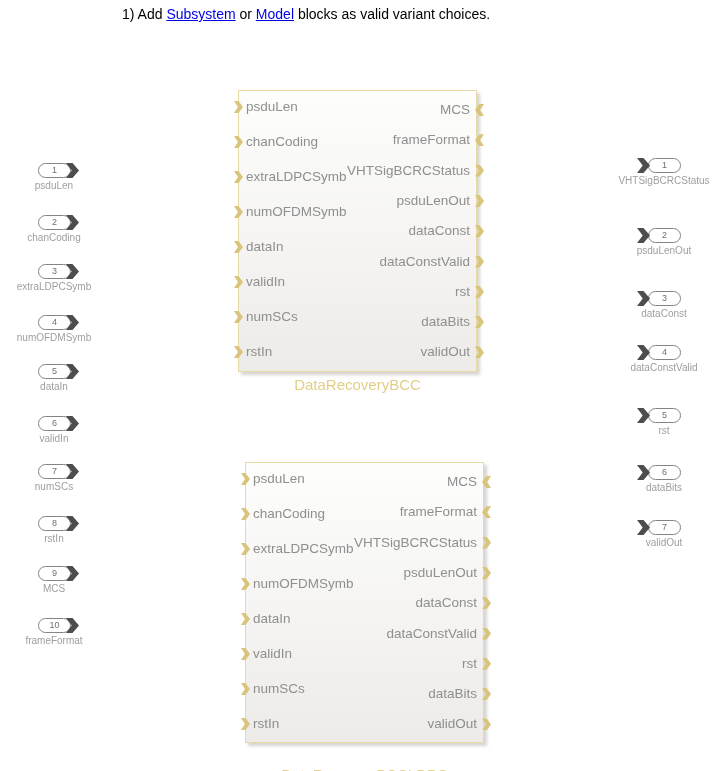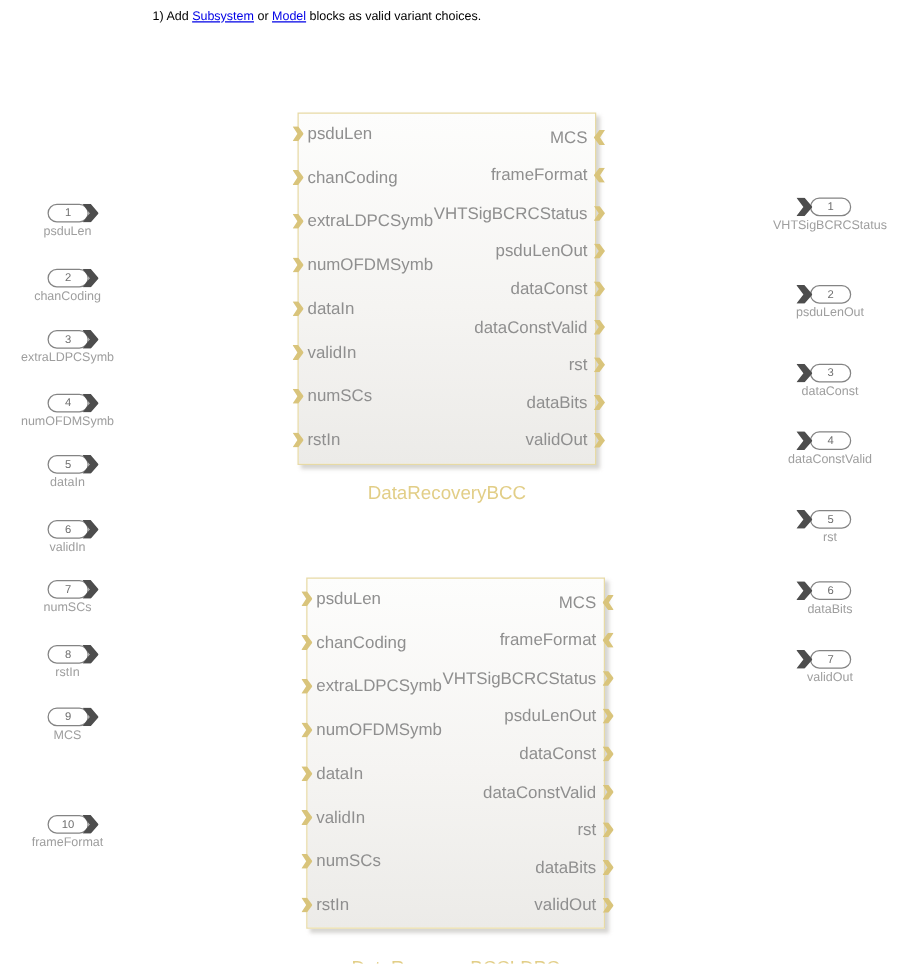--- a/index.html
+++ b/index.html
@@ -1,21 +1,21 @@
 <!DOCTYPE html>
 <html><head>
 <meta charset="utf-8">
 <style>
   html,body{margin:0;padding:0;background:#ffffff;}
   #canvas{
     position:relative;width:721px;height:771px;overflow:hidden;background:#ffffff;
     font-family:"Liberation Sans",sans-serif;
   }
   
-  .annotation{position:absolute;left:122px;top:9px;width:420px;font-size:10px;line-height:10.5px;color:#000;}
+  .annotation{position:absolute;left:122px;top:9px;width:420px;font-size:14px;line-height:10.5px;color:#000;}
   .annotation a{color:#0000e6;text-decoration:underline;cursor:pointer;}
   
   .stand-port{position:absolute;width:34px;height:15px;}
   .pill{
     position:absolute;left:0;top:0;width:33px;height:15px;box-sizing:border-box;
     background:#ffffff;border:1.4px solid #848484;border-radius:8px;
     font-size:9px;color:#6f6f6f;text-align:center;line-height:12px;
   }
   .chev{position:absolute;display:block;}
   .chev.right{clip-path:polygon(0 0,50% 0,100% 50%,50% 100%,0 100%,44% 50%);}
@@ -89,21 +89,21 @@
       <div class="stand-port" style="left: 38px; top: 516px;">
         <div class="pill">8</div>
         <div class="chev dark right" style="left: 28px; top: 0px;"></div>
         <div class="stand-label">rstIn</div>
       </div>
       <div class="stand-port" style="left: 38px; top: 566px;">
         <div class="pill">9</div>
         <div class="chev dark right" style="left: 28px; top: 0px;"></div>
         <div class="stand-label">MCS</div>
       </div>
-      <div class="stand-port" style="left: 38px; top: 618px; margin-top: 34px;">
+      <div class="stand-port" style="left: 38px; top: 618px;">
         <div class="pill">10</div>
         <div class="chev dark right" style="left: 28px; top: 0px;"></div>
         <div class="stand-label">frameFormat</div>
       </div>
       <div class="stand-port" style="left: 648px; top: 158px;">
         <div class="pill">1</div>
         <div class="chev dark right" style="left: -11px; top: 0px;"></div>
         <div class="stand-label">VHTSigBCRCStatus</div>
       </div>
       <div class="stand-port" style="left: 648px; top: 228px;">
@@ -166,21 +166,21 @@
         <div class="blk-row rgt" style="top: 131.2px;">dataConst</div>
         <div class="chev gold right" style="right: -8px; top: 134.2px;"></div>
         <div class="blk-row rgt" style="top: 161.5px;">dataConstValid</div>
         <div class="chev gold right" style="right: -8px; top: 164.5px;"></div>
         <div class="blk-row rgt" style="top: 191.8px;">rst</div>
         <div class="chev gold right" style="right: -8px; top: 194.8px;"></div>
         <div class="blk-row rgt" style="top: 222.1px;">dataBits</div>
         <div class="chev gold right" style="right: -8px; top: 225.1px;"></div>
         <div class="blk-row rgt" style="top: 252.4px;">validOut</div>
         <div class="chev gold right" style="right: -8px; top: 255.4px;"></div>
-        <div class="blk-name" style="top: 295px;">DataRecoveryBCC</div>
+        <div class="blk-name" style="top: 285px;">DataRecoveryBCC</div>
       </div>
       <div class="sim-block" style="left: 245px; top: 462px; width: 239px; height: 281px;">
         <div class="blk-row lft" style="top: 7px;">psduLen</div>
         <div class="chev gold right" style="left: -5px; top: 10px;"></div>
         <div class="blk-row lft" style="top: 42px;">chanCoding</div>
         <div class="chev gold right" style="left: -5px; top: 45px;"></div>
         <div class="blk-row lft" style="top: 77px;">extraLDPCSymb</div>
         <div class="chev gold right" style="left: -5px; top: 80px;"></div>
         <div class="blk-row lft" style="top: 112px;">numOFDMSymb</div>
         <div class="chev gold right" style="left: -5px; top: 115px;"></div>

